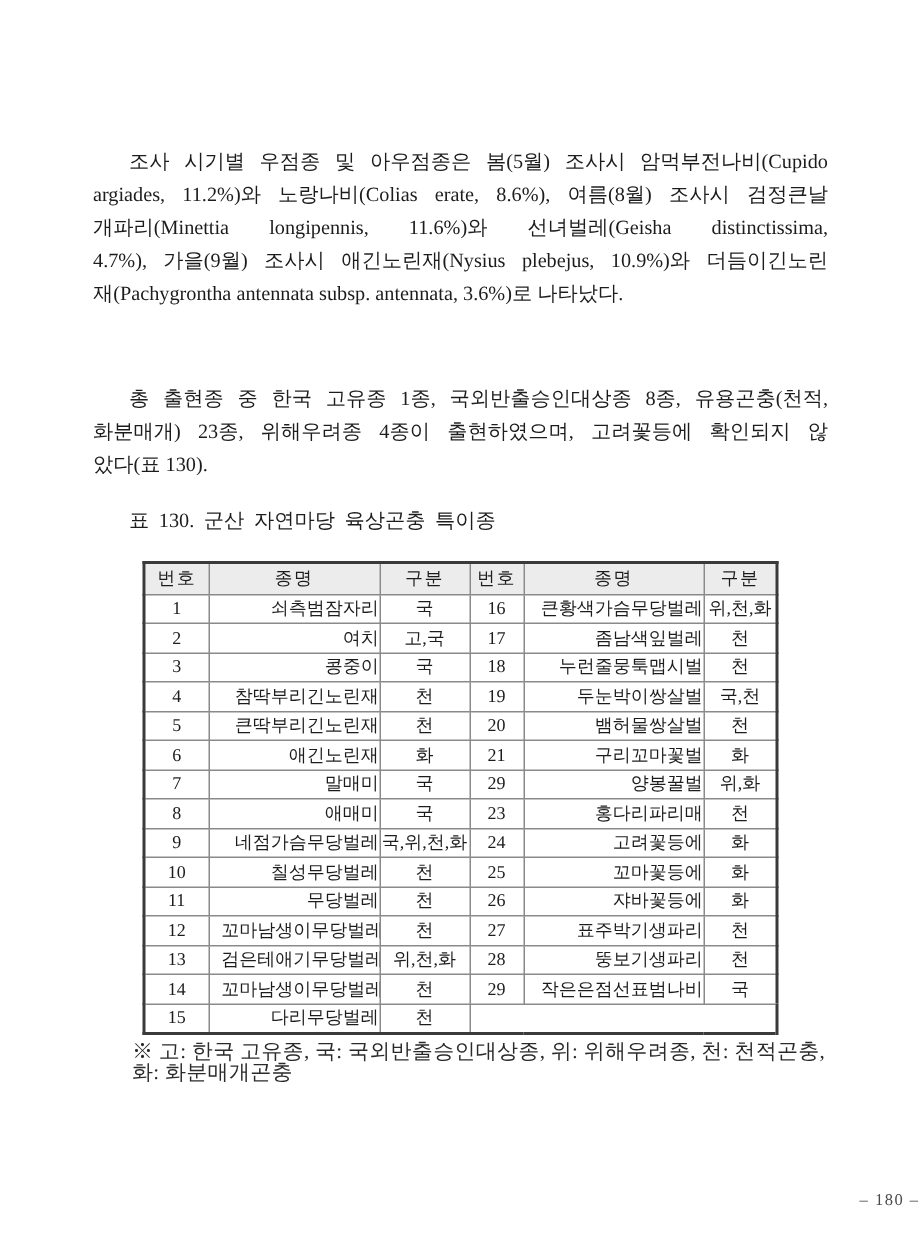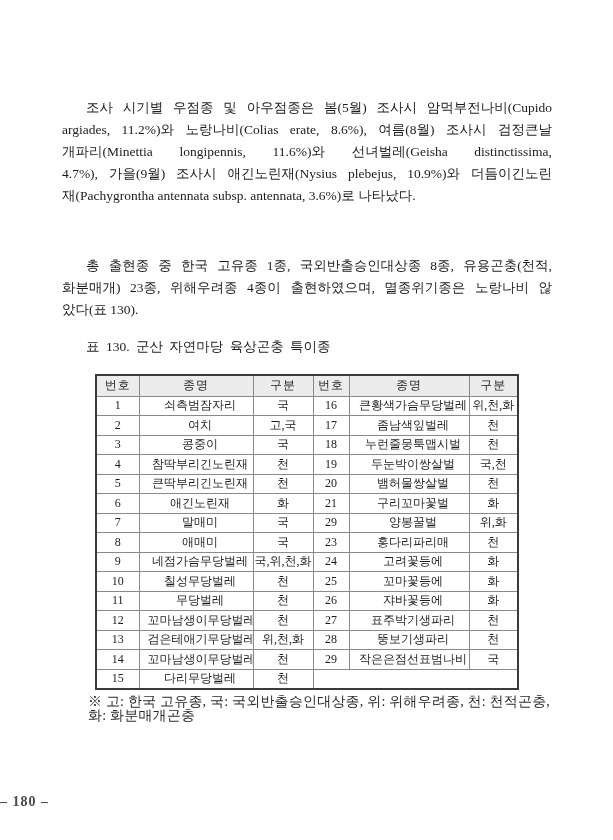--- a/index.html
+++ b/index.html
@@ -56,58 +56,57 @@
     overflow: hidden;
     white-space: nowrap;
   }
   table.species th {
     height: 21px;
     background: #ececec;
     letter-spacing: 1px;
   }
   table.species td { height: 19.5px; }
   table.species td.name {
-    text-align: center;
+    text-align: right;
     padding-left: 8px;
   }
   table.species td.empty-merged { border-right: 2px solid #3a3a3a; }
   .footnote {
     margin: 5px 0 0 26px;
     font-size: 14px;
     line-height: 14px;
     color: #2a2a2a;
     letter-spacing: 0.2px;
   }
   .page-number {
     position: absolute;
     top: 794px;
     left: 0;
     width: 100%;
-    text-align: left;
-    font-size: 14px;
+    text-align: right;
+    font-size: 11px;
     color: #4a4a4a;
     letter-spacing: 1px;
-    font-weight: bold;
   }
 </style>
 </head>
 <body>
 
 <div class="content">
   <div id="paragraphs">
       <div class="para">
         <div class="pline first">조사 시기별 우점종 및 아우점종은 봄(5월) 조사시 암먹부전나비(Cupido</div>
         <div class="pline">argiades, 11.2%)와 노랑나비(Colias erate, 8.6%), 여름(8월) 조사시 검정큰날</div>
         <div class="pline">개파리(Minettia longipennis, 11.6%)와 선녀벌레(Geisha distinctissima,</div>
         <div class="pline">4.7%), 가을(9월) 조사시 애긴노린재(Nysius plebejus, 10.9%)와 더듬이긴노린</div>
         <div class="pline last">재(Pachygrontha antennata subsp. antennata, 3.6%)로 나타났다.</div>
       </div>
       <div class="para">
         <div class="pline first">총 출현종 중 한국 고유종 1종, 국외반출승인대상종 8종, 유용곤충(천적,</div>
-        <div class="pline">화분매개) 23종, 위해우려종 4종이 출현하였으며, 멸종위기종은 노랑나비 않</div>
+        <div class="pline">화분매개) 23종, 위해우려종 4종이 출현하였으며, 고려꽃등에 확인되지 않</div>
         <div class="pline last">았다(표 130).</div>
       </div>
     </div>
 
   <div class="caption">표 130. 군산 자연마당 육상곤충 특이종</div>
 
   <table class="species">
     <colgroup>
       <col class="c-no1">
         <col class="c-name1">

